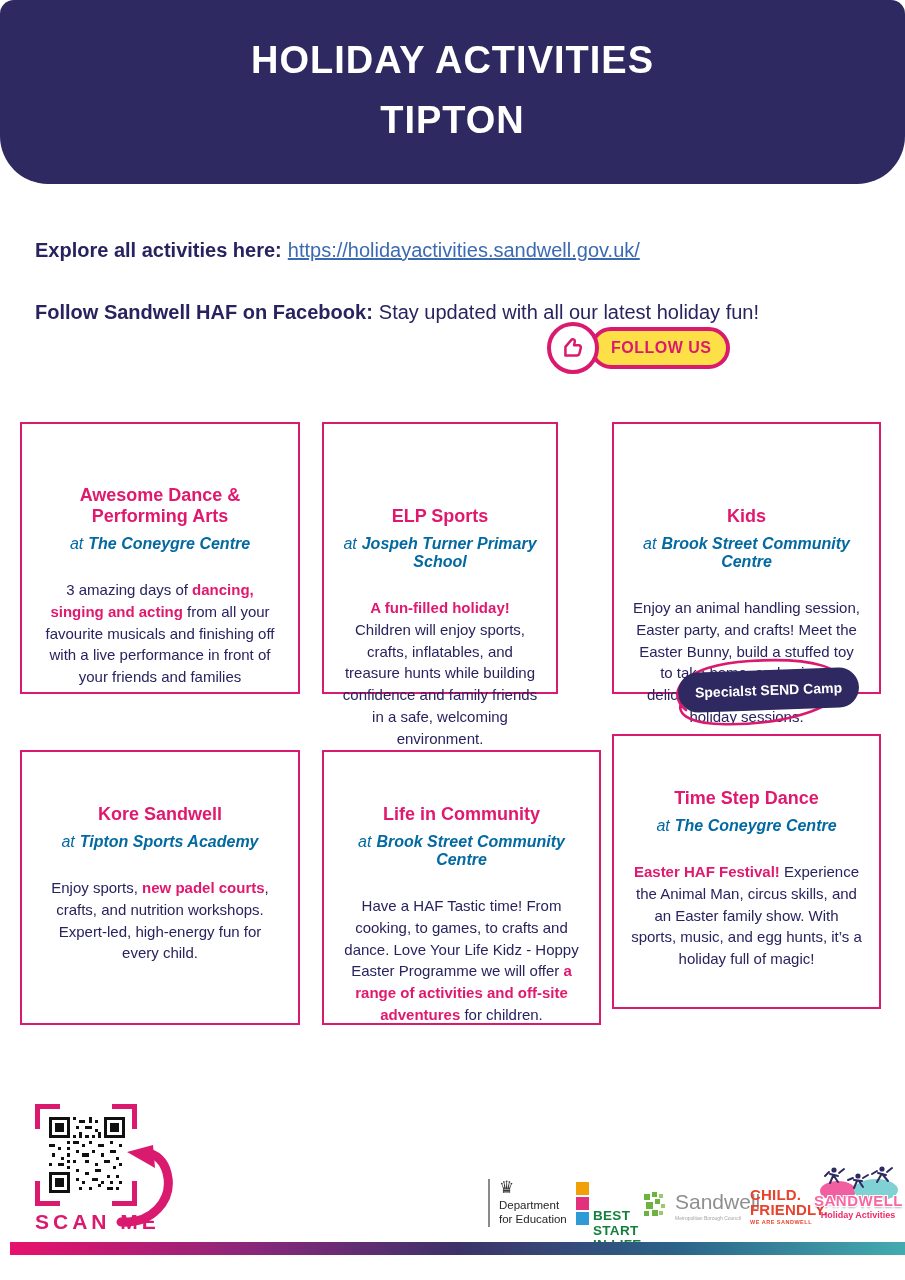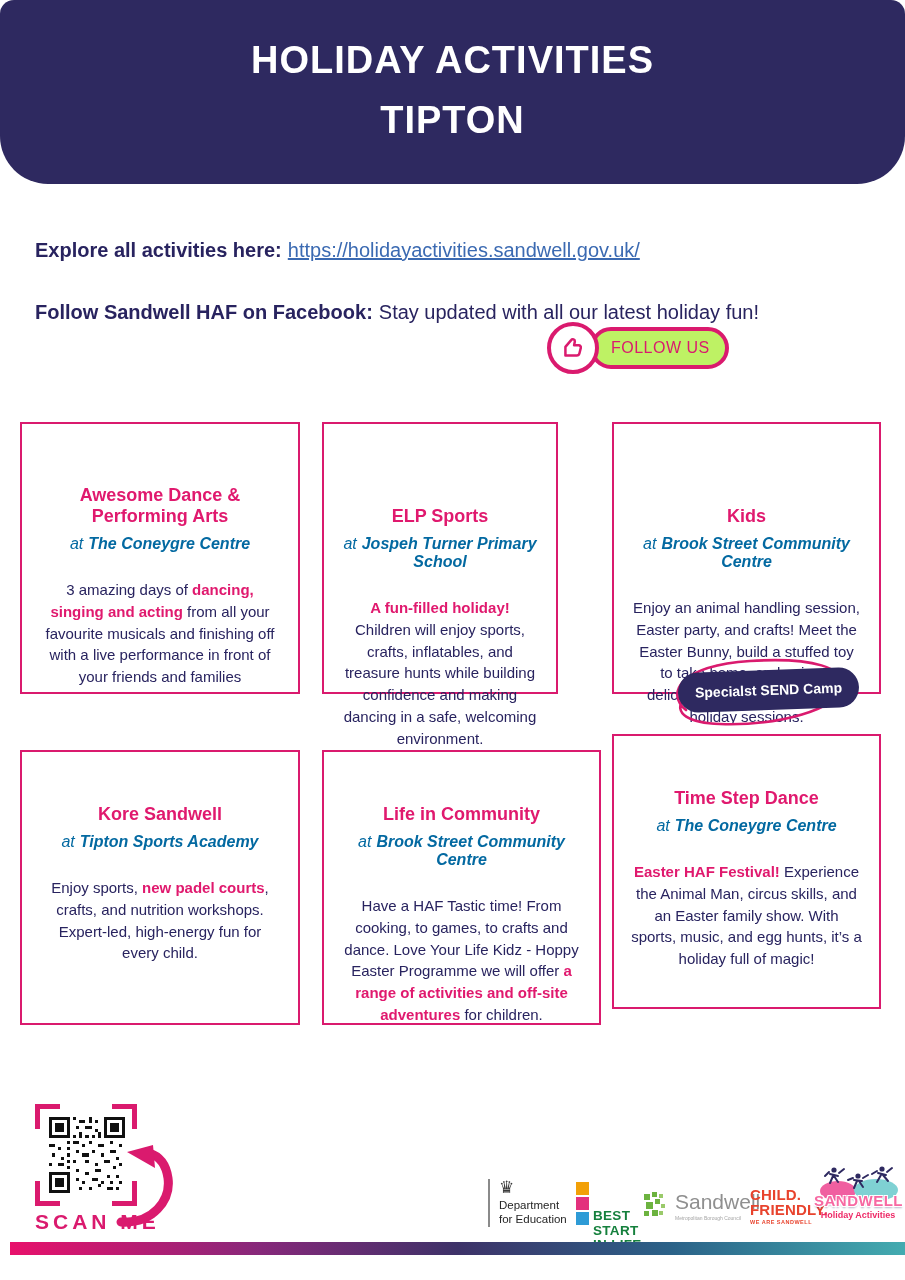--- a/index.html
+++ b/index.html
@@ -25,22 +25,22 @@
   .lbl { margin-right:6px; }
   a.link { color:#3b6ab2; text-decoration:underline; cursor:pointer; }
 
   .follow-badge { position:absolute; left:547px; top:322px; display:flex; align-items:center; }
   .fb-circle {
     width:44px; height:44px; border:4px solid #da1a6e; border-radius:50%;
     background:#fff; display:flex; align-items:center; justify-content:center; z-index:2;
   }
   .fb-pill {
     margin-left:-9px; border:4px solid #da1a6e; border-radius:22px;
-    padding:8px 15px 8px 17px; font-weight:normal; color:#da1a6e; font-size:16px;
-    letter-spacing:0.5px; background:#bef264;
+    padding:8px 15px 8px 17px; font-weight:bold; color:#da1a6e; font-size:16px;
+    letter-spacing:0.5px; background:#fde047;
   }
 
   
   .card {
     position:absolute; background:#ffffff; border:2px solid #da1a6e;
     box-sizing:border-box; text-align:center; padding:26px 17px 0;
   }
   .card .title-area { display:flex; flex-direction:column; justify-content:flex-end; }
   .row1 .title-area { min-height:78px; }
   .row2 .title-area { min-height:48px; }
@@ -139,21 +139,21 @@
       </div>
     <div class="sub"><span class="at">at</span><b>The Coneygre Centre</b></div>
     <p class="body"><span>3 amazing days of </span><span class="hl">dancing, singing and acting</span><span> from all your favourite musicals and finishing off with a live performance in front of your friends and families</span></p>
   </div>
 
   <div class="card row1" style="left:322px;top:422px;width:236px;height:272px;">
     <div class="title-area">
         <div class="title">ELP Sports</div>
       </div>
     <div class="sub"><span class="at">at</span><b>Jospeh Turner Primary School</b></div>
-    <p class="body"><span class="hl">A fun-filled holiday!</span><span> Children will enjoy sports, crafts, inflatables, and treasure hunts while building confidence and making dancing in a safe, welcoming environment.</span></p>
+    <p class="body"><span class="hl">A fun-filled holiday!</span><span> Children will enjoy sports, crafts, inflatables, and treasure hunts while building confidence and family friends in a safe, welcoming environment.</span></p>
   </div>
 
   <div class="card row1" style="left:612px;top:422px;width:269px;height:272px;">
     <div class="title-area">
         <div class="title">Kids</div>
       </div>
     <div class="sub"><span class="at">at</span><b>Brook Street Community Centre</b></div>
     <p class="body"><span>Enjoy an animal handling session, Easter party, and crafts! Meet the Easter Bunny, build a stuffed toy to take home, and enjoy a delicious buffet during our two holiday sessions.</span></p>
   </div>
 

